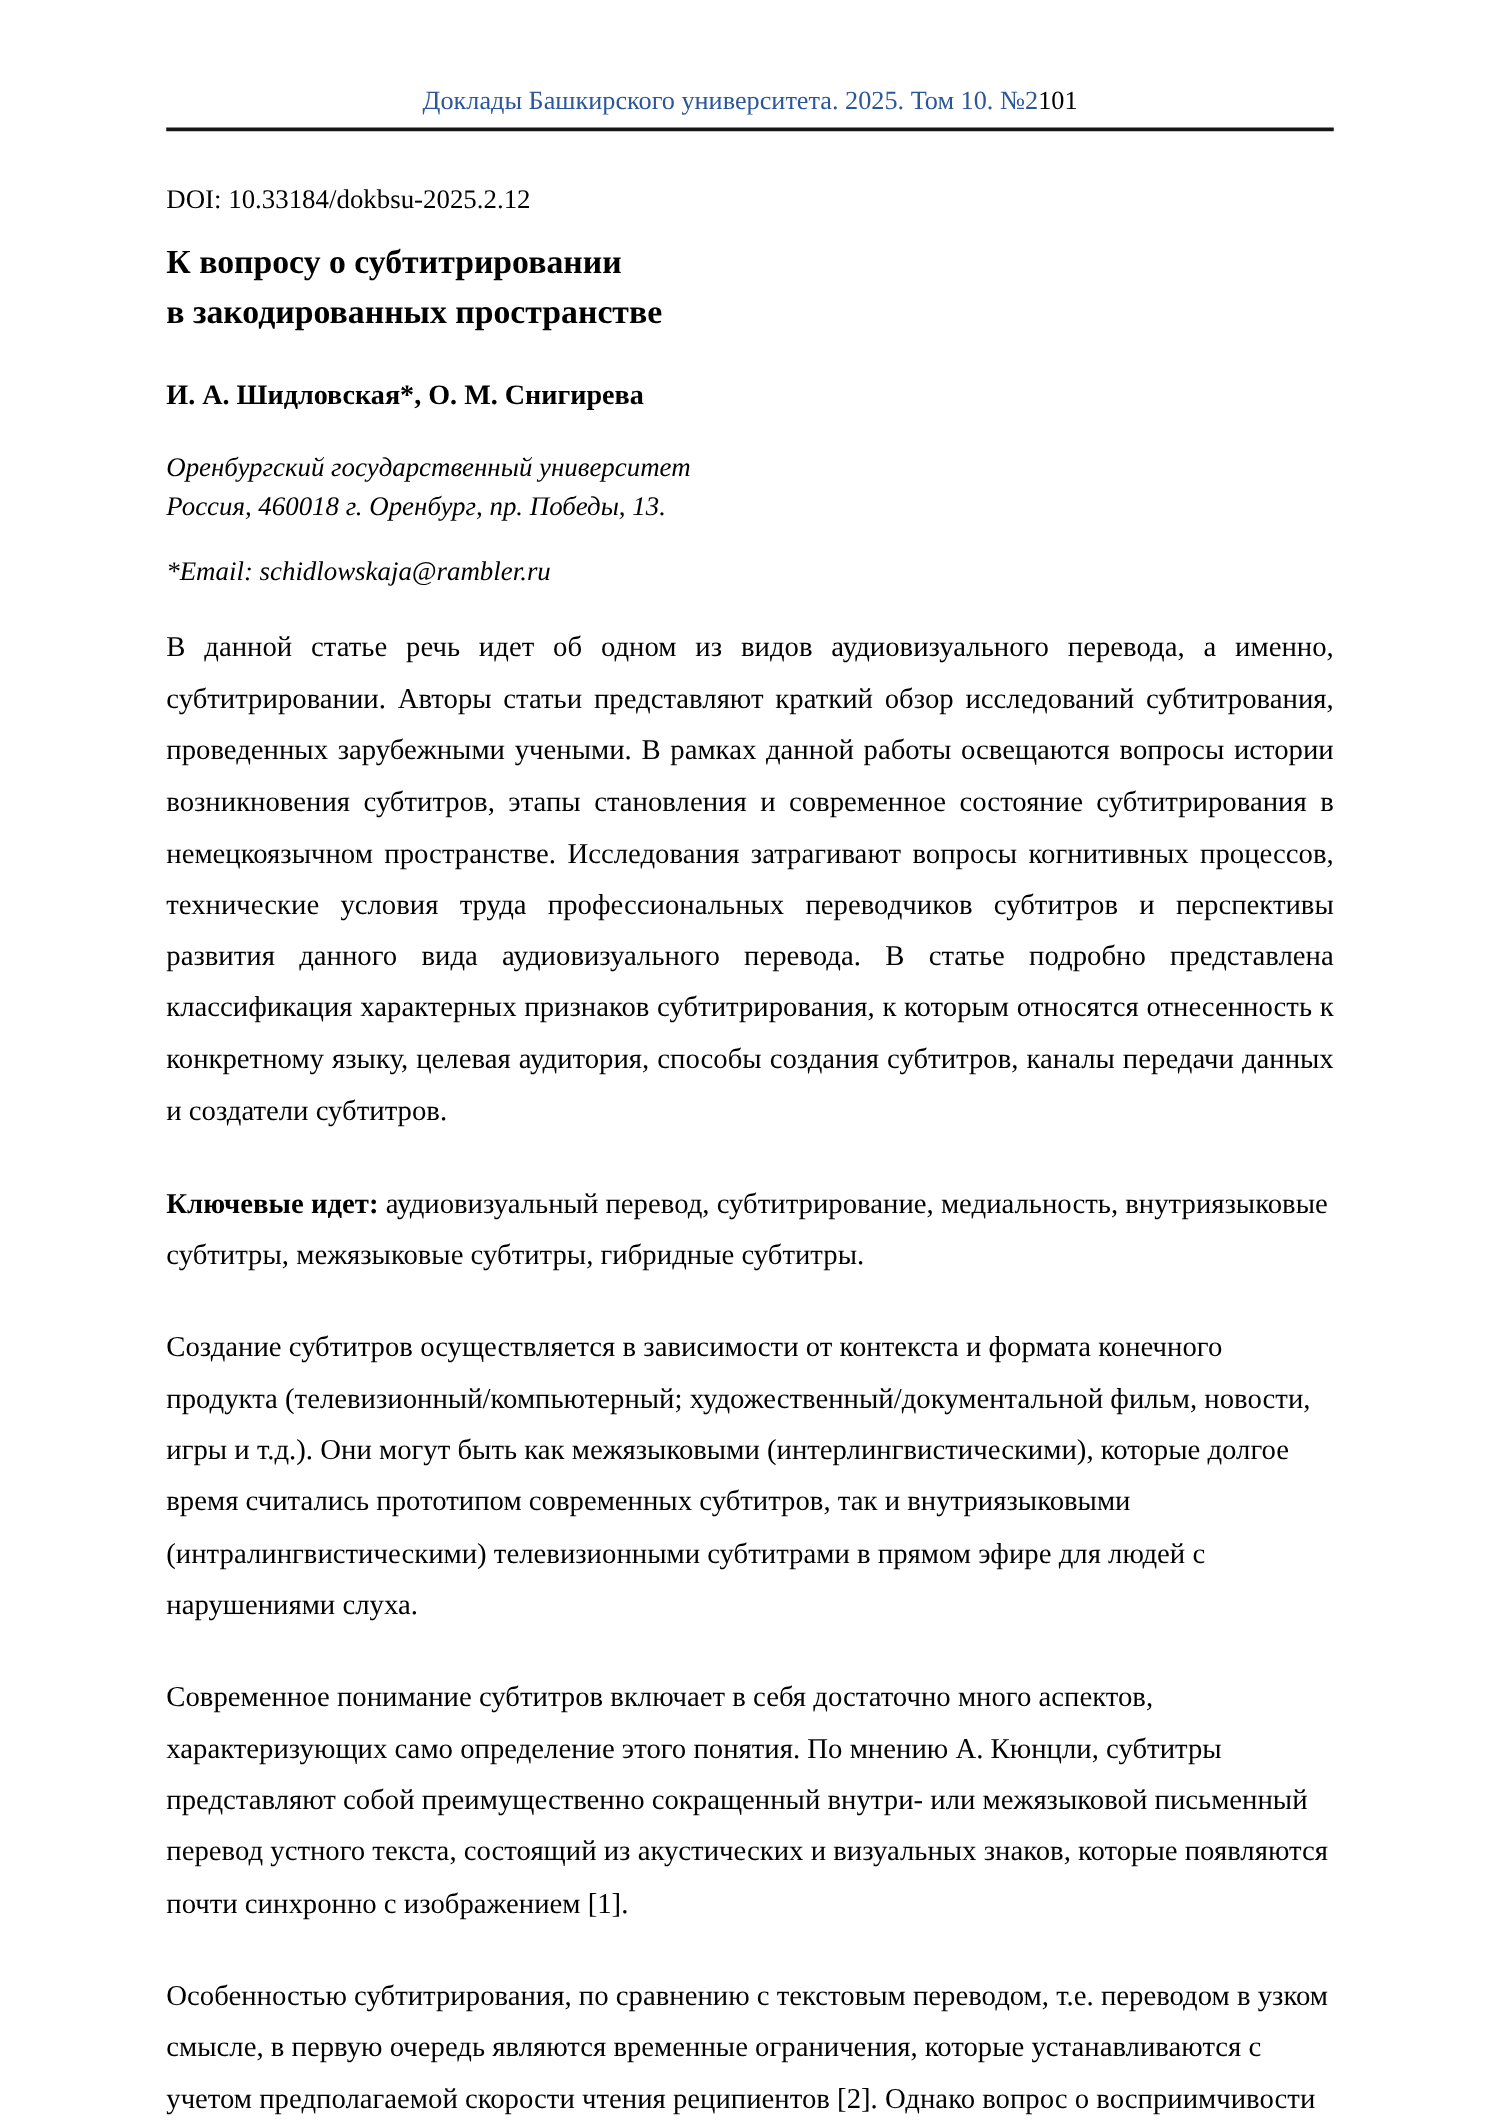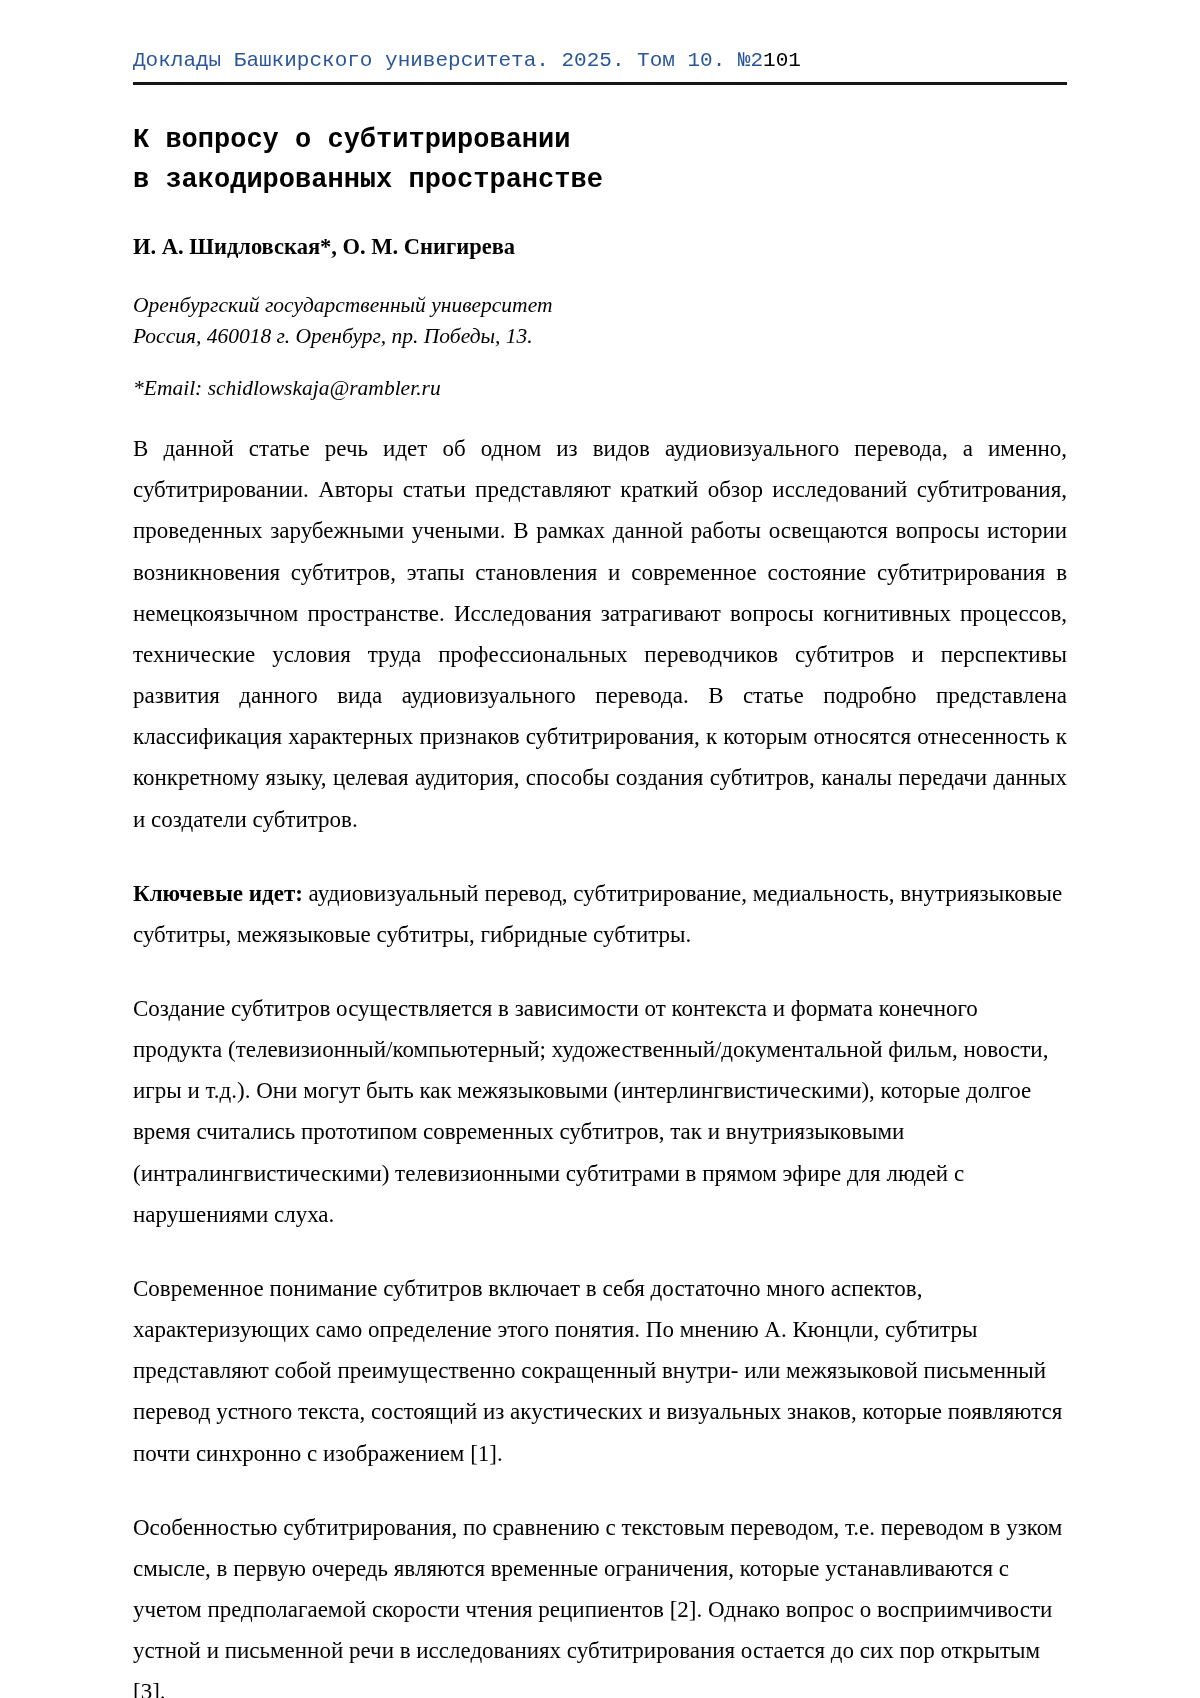--- a/index.html
+++ b/index.html
@@ -12,48 +12,46 @@
     position: relative;
     overflow: hidden;
     font-family: "Liberation Serif", "DejaVu Serif", serif;
     color: #000000;
   }
   .content {
     padding: 0 133px;
   }
   
   .running-head {
-    padding-top: 48px;
+    padding-top: 68px;
     display: flex;
-    justify-content: flex-start;
+    justify-content: center;
     align-items: baseline;
     font-size: 21px;
     line-height: 1.2;
-    font-family: Liberation Mono, monospace;
   }
   .journal-title { color: #2b579a; }
   .page-number   { color: #000000; }
   .head-rule {
     margin-top: 9px;
     border: 0;
     border-top: 3px solid #161616;
     height: 0;
     width: 100%;
   }
   
   .doi {
     margin-top: 42px;
     font-size: 21.5px;
   }
   .article-title {
-    margin-top: 36px;
+    margin-top: 18px;
     font-size: 27px;
     font-weight: bold;
     line-height: 1.48;
-    font-family: Liberation Mono, monospace;
   }
   .authors {
     margin-top: 33px;
     font-size: 22.5px;
     font-weight: bold;
   }
   .affiliation {
     margin-top: 30px;
     font-style: italic;
     font-size: 21.5px;
@@ -87,20 +85,21 @@
 
 <div class="page">
   <div class="content">
 
     <div class="running-head">
       <span class="journal-title">Доклады Башкирского университета. 2025. Том 10. №2</span>
       <span class="page-number">101</span>
     </div>
     <hr class="head-rule">
 
+    <div class="doi">DOI: 10.33184/dokbsu-2025.2.12</div>
 
     <h1 class="article-title">
       <span>К вопросу о субтитрировании</span><br>
       <span>в закодированных пространстве</span>
     </h1>
 
     <div class="authors">И. А. Шидловская*, О. М. Снигирева</div>
 
     <div class="affiliation">
       <span>Оренбургский государственный университет</span><br>

